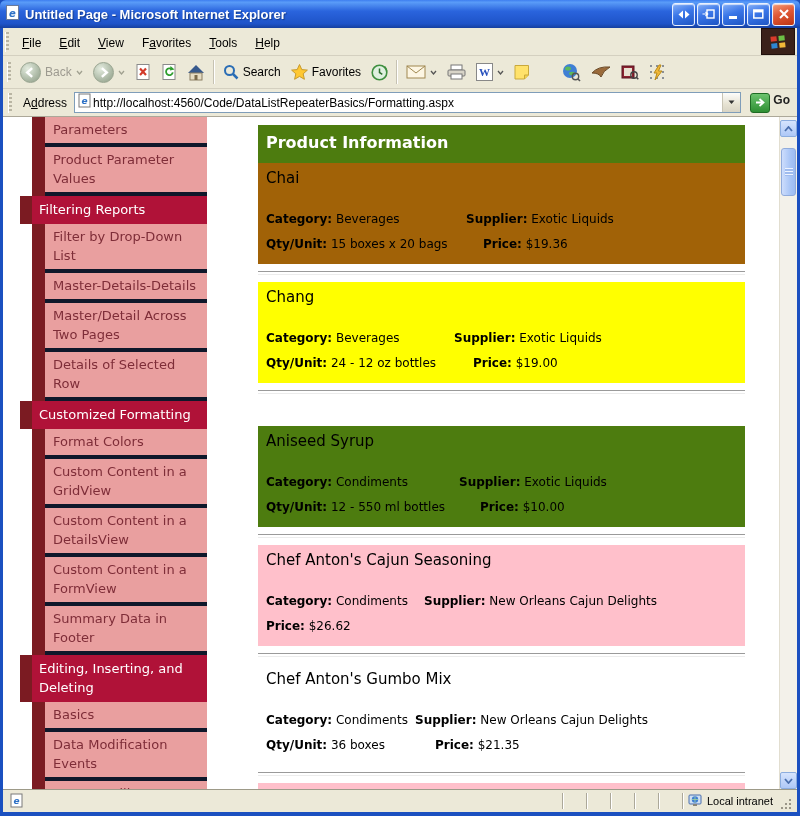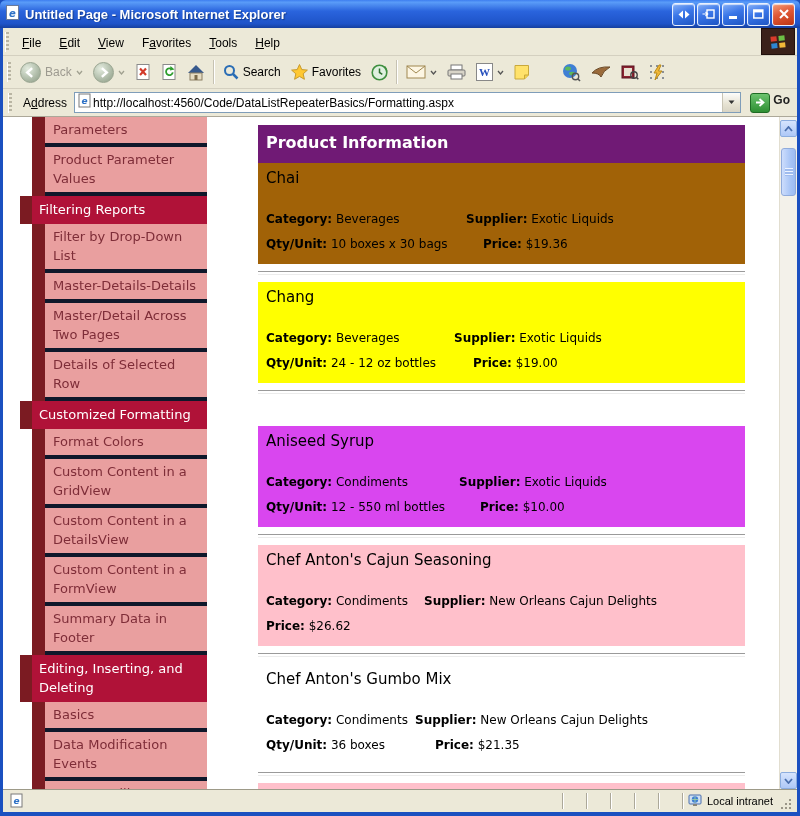--- a/index.html
+++ b/index.html
@@ -41,21 +41,21 @@
   
   .sidebar{position:absolute;left:17px;top:0;bottom:0;width:187px;overflow:hidden;font-family:"DejaVu Sans",sans-serif;}
   .sb-row{display:flex;cursor:pointer;}
   .sb-corner{width:12px;background:#7B1B22;flex:none;}
   .sb-seclabel{flex:1;background:#B01238;color:#fff;font-size:13px;line-height:19px;padding:4px 7px 5px;}
   .sb-space{width:12px;background:#fff;flex:none;}
   .sb-rail{width:13px;background:#7B1B22;flex:none;}
   .sb-sublabel{flex:1;background:#E99F9F;color:#7e2d38;font-size:13px;line-height:19px;padding:3px 8px 4px;border-bottom:4px solid #0f172a;}
   
   .content{position:absolute;left:255px;top:8px;width:487px;font-family:"DejaVu Sans",sans-serif;}
-  .content-header{background:#701a75;color:#fff;font-size:16px;font-weight:bold;padding:8px 8px 12px;box-sizing:border-box;height:38px;}
+  .content-header{background:#4d7c0f;color:#fff;font-size:16px;font-weight:bold;padding:8px 8px 12px;box-sizing:border-box;height:38px;}
   .panel{box-sizing:border-box;min-height:94px;padding:5px 8px 4px;}
   .p-title{font-size:15px;line-height:20px;color:#000;margin-bottom:22px;}
   .p-row{display:flex;font-size:12px;line-height:18px;color:#000;margin-bottom:7px;white-space:nowrap;}
   .p-cell{display:inline-block;flex:none;}
   .sep{height:2px;border-top:1px solid #9a9a9a;border-bottom:1px solid #ececec;margin:7px 0;}
   
   .vscroll{position:absolute;right:0;top:0;bottom:0;width:17px;background:#f3f1ea;border-left:1px solid #e2ded0;}
   .sbtn{position:absolute;left:0;right:0;height:17px;background:linear-gradient(180deg,#d6e4fd,#aec8f7);border:1px solid #8cadde;border-radius:2px;box-sizing:border-box;display:flex;align-items:center;justify-content:center;}
   .sbtn.up{top:3px;}
   .sbtn.down{bottom:0;}
@@ -374,38 +374,38 @@
       <div class="content">
         <div class="content-header">Product Information</div>
         <div id="products">
             <div class="panel" style="background: #a16207;">
               <div class="p-title">Chai</div>
               <div class="p-row">
                 <span class="p-cell" style="width: 200px;"><b>Category:</b> <span>Beverages</span></span>
                 <span class="p-cell"><b>Supplier:</b> <span>Exotic Liquids</span></span>
               </div>
               <div class="p-row">
-                <span class="p-cell" style="width: 217px;"><b>Qty/Unit:</b> <span>10 boxes x 30 bags</span></span>
+                <span class="p-cell" style="width: 217px;"><b>Qty/Unit:</b> <span>15 boxes x 20 bags</span></span>
                 <span class="p-cell"><b>Price:</b> <span>$19.36</span></span>
               </div>
             </div>
             <div class="sep"></div>
             <div class="panel" style="background: rgb(255, 255, 0);">
               <div class="p-title">Chang</div>
               <div class="p-row">
                 <span class="p-cell" style="width: 188px;"><b>Category:</b> <span>Beverages</span></span>
                 <span class="p-cell"><b>Supplier:</b> <span>Exotic Liquids</span></span>
               </div>
               <div class="p-row">
                 <span class="p-cell" style="width: 207px;"><b>Qty/Unit:</b> <span>24 - 12 oz bottles</span></span>
                 <span class="p-cell"><b>Price:</b> <span>$19.00</span></span>
               </div>
             </div>
             <div class="sep"></div>
-            <div class="panel" style="background: #d946ef; margin-top: 32px;">
+            <div class="panel" style="background: #4d7c0f; margin-top: 32px;">
               <div class="p-title">Aniseed Syrup</div>
               <div class="p-row">
                 <span class="p-cell" style="width: 193px;"><b>Category:</b> <span>Condiments</span></span>
                 <span class="p-cell"><b>Supplier:</b> <span>Exotic Liquids</span></span>
               </div>
               <div class="p-row">
                 <span class="p-cell" style="width: 214px;"><b>Qty/Unit:</b> <span>12 - 550 ml bottles</span></span>
                 <span class="p-cell"><b>Price:</b> <span>$10.00</span></span>
               </div>
             </div>

